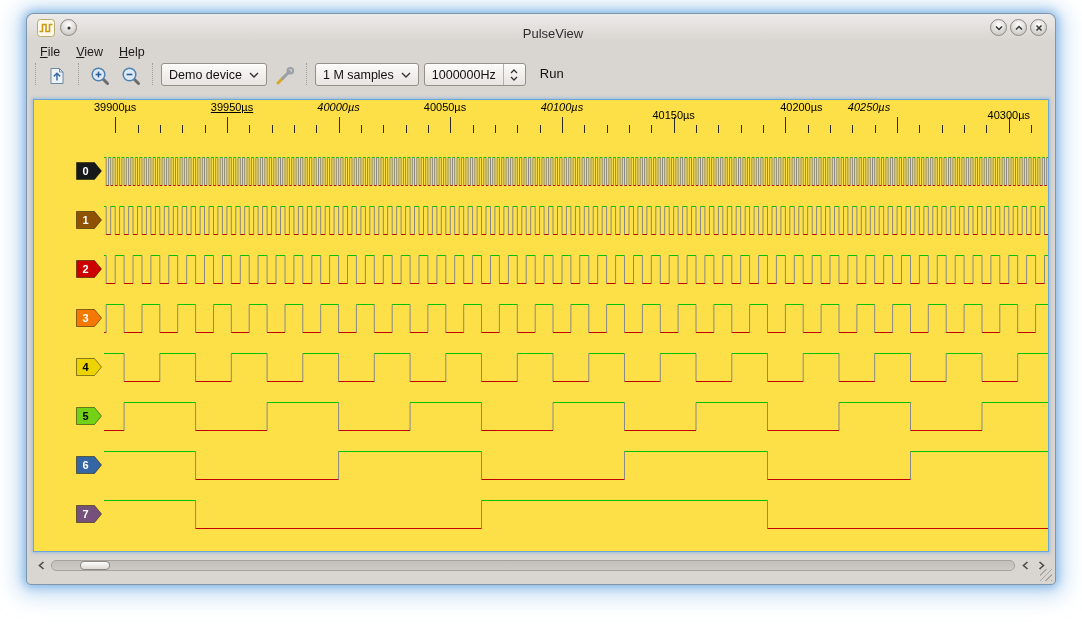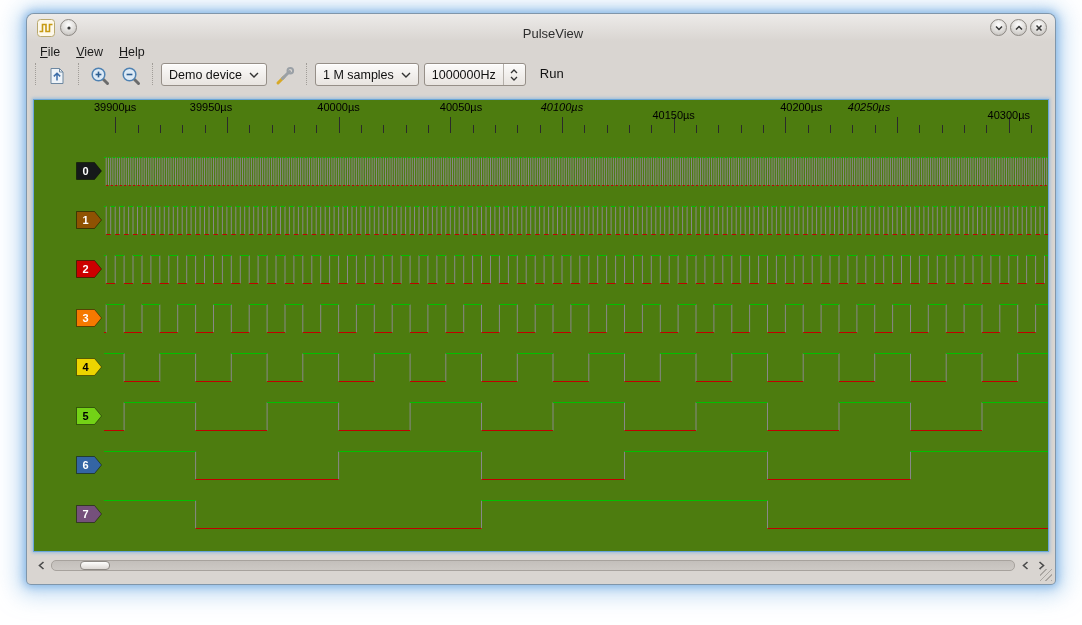--- a/index.html
+++ b/index.html
@@ -30,21 +30,21 @@
   .tool-btn { width:26px; height:26px; display:flex; align-items:center; justify-content:center; }
   .combo, .spinbox { display:flex; align-items:center; gap:7px; height:23px;
     background:linear-gradient(#fcfbfa,#e8e4e0);
     border:1px solid #968f88; border-radius:3px; padding:0 7px;
     font-size:12.5px; color:#111; box-shadow: inset 0 1px 0 rgba(255,255,255,.9); }
   .spin-arrows { display:flex; flex-direction:column; gap:2px; align-items:center;
     border-left:1px solid #b5b0aa; padding-left:6px; align-self:stretch; justify-content:center; }
   .run-btn { font-size:13px; color:#111; padding:3px 9px; }
 
   .lview { position:absolute; left:6px; top:85px; width:1016px; height:453px;
-    background:#4d7c0f; border:1px solid #6aa6d8; overflow:hidden;
+    background:#fde047; border:1px solid #6aa6d8; overflow:hidden;
     box-shadow: 0 0 3px 1px rgba(120,175,225,.65); }
   #ruler-svg, #wave-svg, #ruler-labels, #channel-labels { position:absolute; left:0; top:0; }
   .ruler-label { position:absolute; top:1px; transform:translateX(-50%);
     font-size:11px; color:#000; white-space:nowrap; }
   .chan-tag { position:absolute; }
 
   .hscroll { position:absolute; left:6px; top:544px; width:1016px; height:15px;
     display:flex; align-items:center; }
   .sb-btn { width:16px; height:14px; display:flex; align-items:center; justify-content:center; }
   .sb-groove { position:relative; flex:1; height:11px; margin:0 2px;
@@ -188,23 +188,23 @@
         <path d="M70 351.5H161.6M304.6 351.5H447.5M590.5 351.5H733.5M876.5 351.5H1015" stroke="#00C000" fill="none"></path>
         <path d="M161.6 400.5V428.5M447.5 400.5V428.5M733.5 400.5V428.5" stroke="#888888" fill="none"></path>
         <path d="M161.6 428.5H447.5M733.5 428.5H1015" stroke="#C00000" fill="none"></path>
         <path d="M70 400.5H161.6M447.5 400.5H733.5" stroke="#00C000" fill="none"></path>
       </svg>
     <svg id="ruler-svg" width="1014" height="36">
         <path d="M81.5 17V33M104.5 25V33M126.5 25V33M148.5 25V33M171.5 25V33M193.5 17V33M215.5 25V33M238.5 25V33M260.5 25V33M282.5 25V33M305.5 17V33M327.5 25V33M349.5 25V33M372.5 25V33M394.5 25V33M416.5 17V33M439.5 25V33M461.5 25V33M483.5 25V33M506.5 25V33M528.5 17V33M550.5 25V33M573.5 25V33M595.5 25V33M617.5 25V33M640.5 17V33M662.5 25V33M684.5 25V33M707.5 25V33M729.5 25V33M751.5 17V33M774.5 25V33M796.5 25V33M818.5 25V33M841.5 25V33M863.5 17V33M885.5 25V33M908.5 25V33M930.5 25V33M952.5 25V33M975.5 17V33M997.5 25V33" stroke="#2b2b2b" fill="none" shape-rendering="crispEdges"></path>
       </svg>
     <div id="ruler-labels">
         <div class="ruler-label" style="left: 81.17px;">39900µs</div>
-        <div class="ruler-label" style="left: 177px;">39950µs</div>
-        <div class="ruler-label" style="left: 304.57px;">40000µs</div>
-        <div class="ruler-label" style="left: 427px;">40050µs</div>
+        <div class="ruler-label" style="left: 198px; text-decoration: underline;">39950µs</div>
+        <div class="ruler-label" style="left: 304.57px; font-style: italic;">40000µs</div>
+        <div class="ruler-label" style="left: 411px;">40050µs</div>
         <div class="ruler-label" style="left: 527.97px; font-style: italic;">40100µs</div>
         <div class="ruler-label" style="left: 639.67px; margin-top: 8px;">40150µs</div>
         <div class="ruler-label" style="left: 751.37px; margin-left: 16px;">40200µs</div>
         <div class="ruler-label" style="left: 835px; font-style: italic;">40250µs</div>
         <div class="ruler-label" style="left: 974.77px; margin-top: 8px;">40300µs</div>
       </div>
     <div id="channel-labels">
         <svg width="26" height="18" class="chan-tag" style="left: 42px; top: 62px;">
           <polygon points="0.5,0.5 18.5,0.5 25.5,9 18.5,17.5 0.5,17.5" fill="#16191A" stroke="rgba(0,0,0,0.45)"></polygon>
           <text x="9.5" y="13" text-anchor="middle" fill="#FFFFFF" font-size="11" font-weight="bold">0</text>

